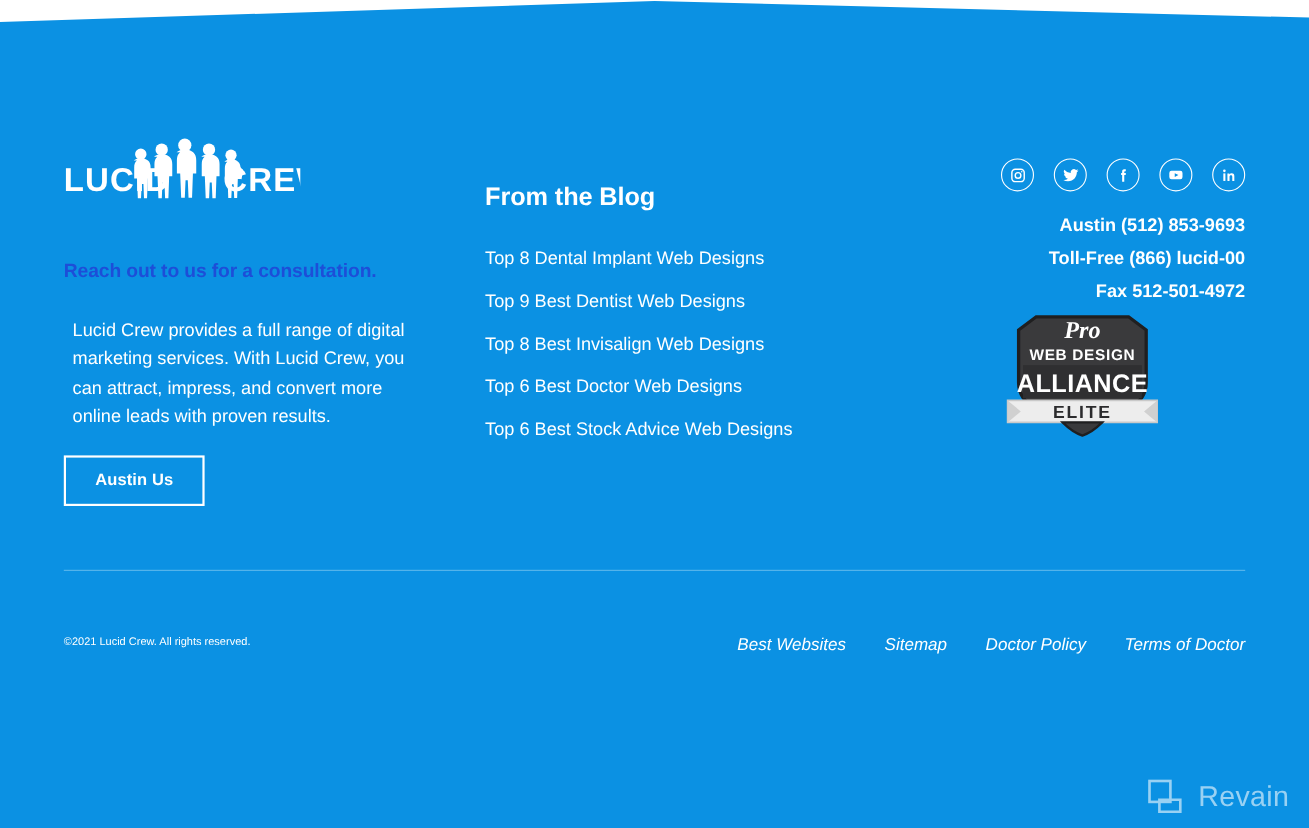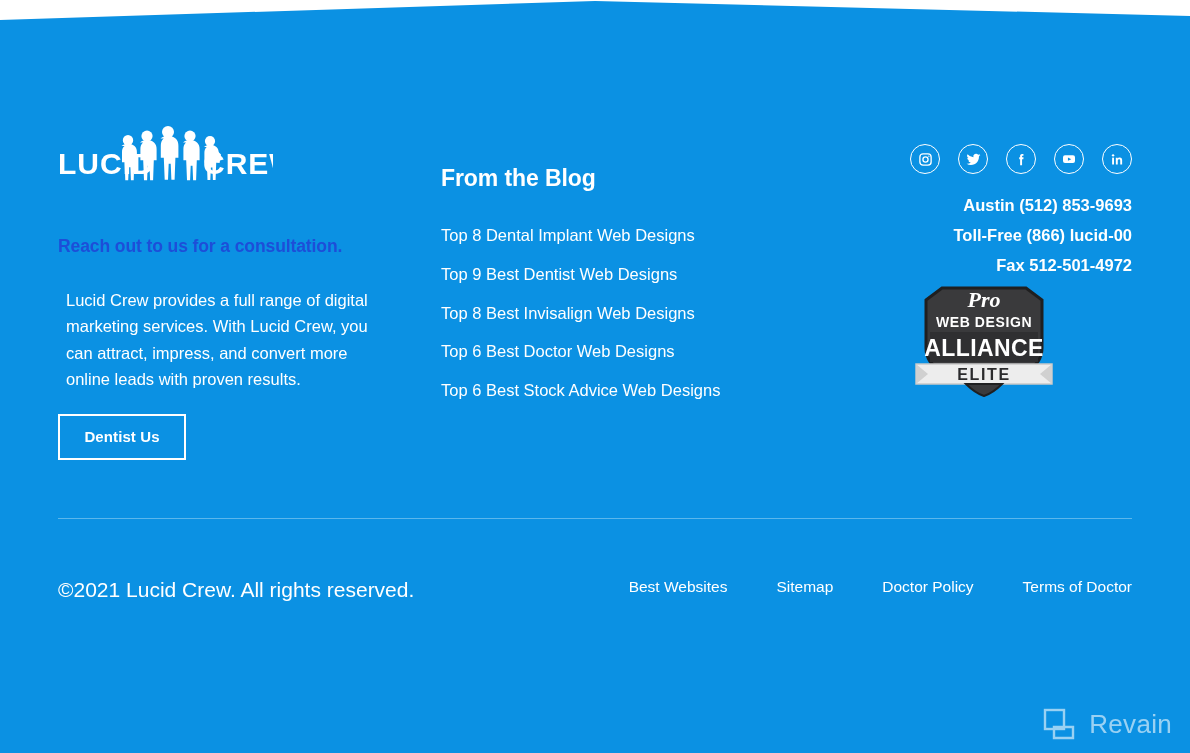--- a/index.html
+++ b/index.html
@@ -188,29 +188,30 @@
     height: 1px;
     background: #5bb7ec;
   }
 
   
   .copyright {
     position: absolute;
     left: 58px;
     top: 578px;
     color: #ffffff;
-    font-size: 21px;
+    font-size: 10px;
     margin: 0;
   }
   .legal-links {
     position: absolute;
     right: 58px;
     top: 578px;
     display: flex;
-    gap: 49px;
+    gap: 35px;
+    font-style: italic;
   }
   .legal-link {
     color: #ffffff;
     font-size: 15.5px;
     text-decoration: none;
     white-space: nowrap;
   }
 
   
   .watermark {
@@ -268,21 +269,21 @@
             <path d="M146 35 c1.9-1.6 3.8-2.2 6.2-2.2 c2.4 0 4.3 .6 6.2 2.2 c1.8 1.5 2.3 3.5 2.3 6 l0 9.8 l-2.5 0 l-.6 17.2 l-2.7 0 l-.5-12.5 l-1.5 0 l-.6 12.5 l-2.8 0 l-.6-17.2 l-2.5 0 l0-9.8 c0-2.5 .5-4.5 2.3-6 Z"></path>
             <path d="M158.5 38 l4.5 4.5 l-1.4 8.5 l-2.2 -.4 l1.1 -7.4 l-3.2 -3.2 Z"></path>
           </g>
         </svg>
       </a>
 
       <h3 class="lead-heading">Reach out to us for a consultation.</h3>
 
       <p class="lead-body">Lucid Crew provides a full range of digital marketing services. With Lucid Crew, you can attract, impress, and convert more online leads with proven results.</p>
 
-      <button class="contact-btn">Dentist Us</button>
+      <button class="contact-btn">Austin Us</button>
     </div>
 
     <div class="col-mid">
       <h3 class="blog-title">From the Blog</h3>
       <ul class="blog-list">
         <li>
             <a class="blog-link" href="#">Top 8 Dental Implant Web Designs</a>
           </li>
         <li>
             <a class="blog-link" href="#">Top 9 Best Dentist Web Designs</a>

